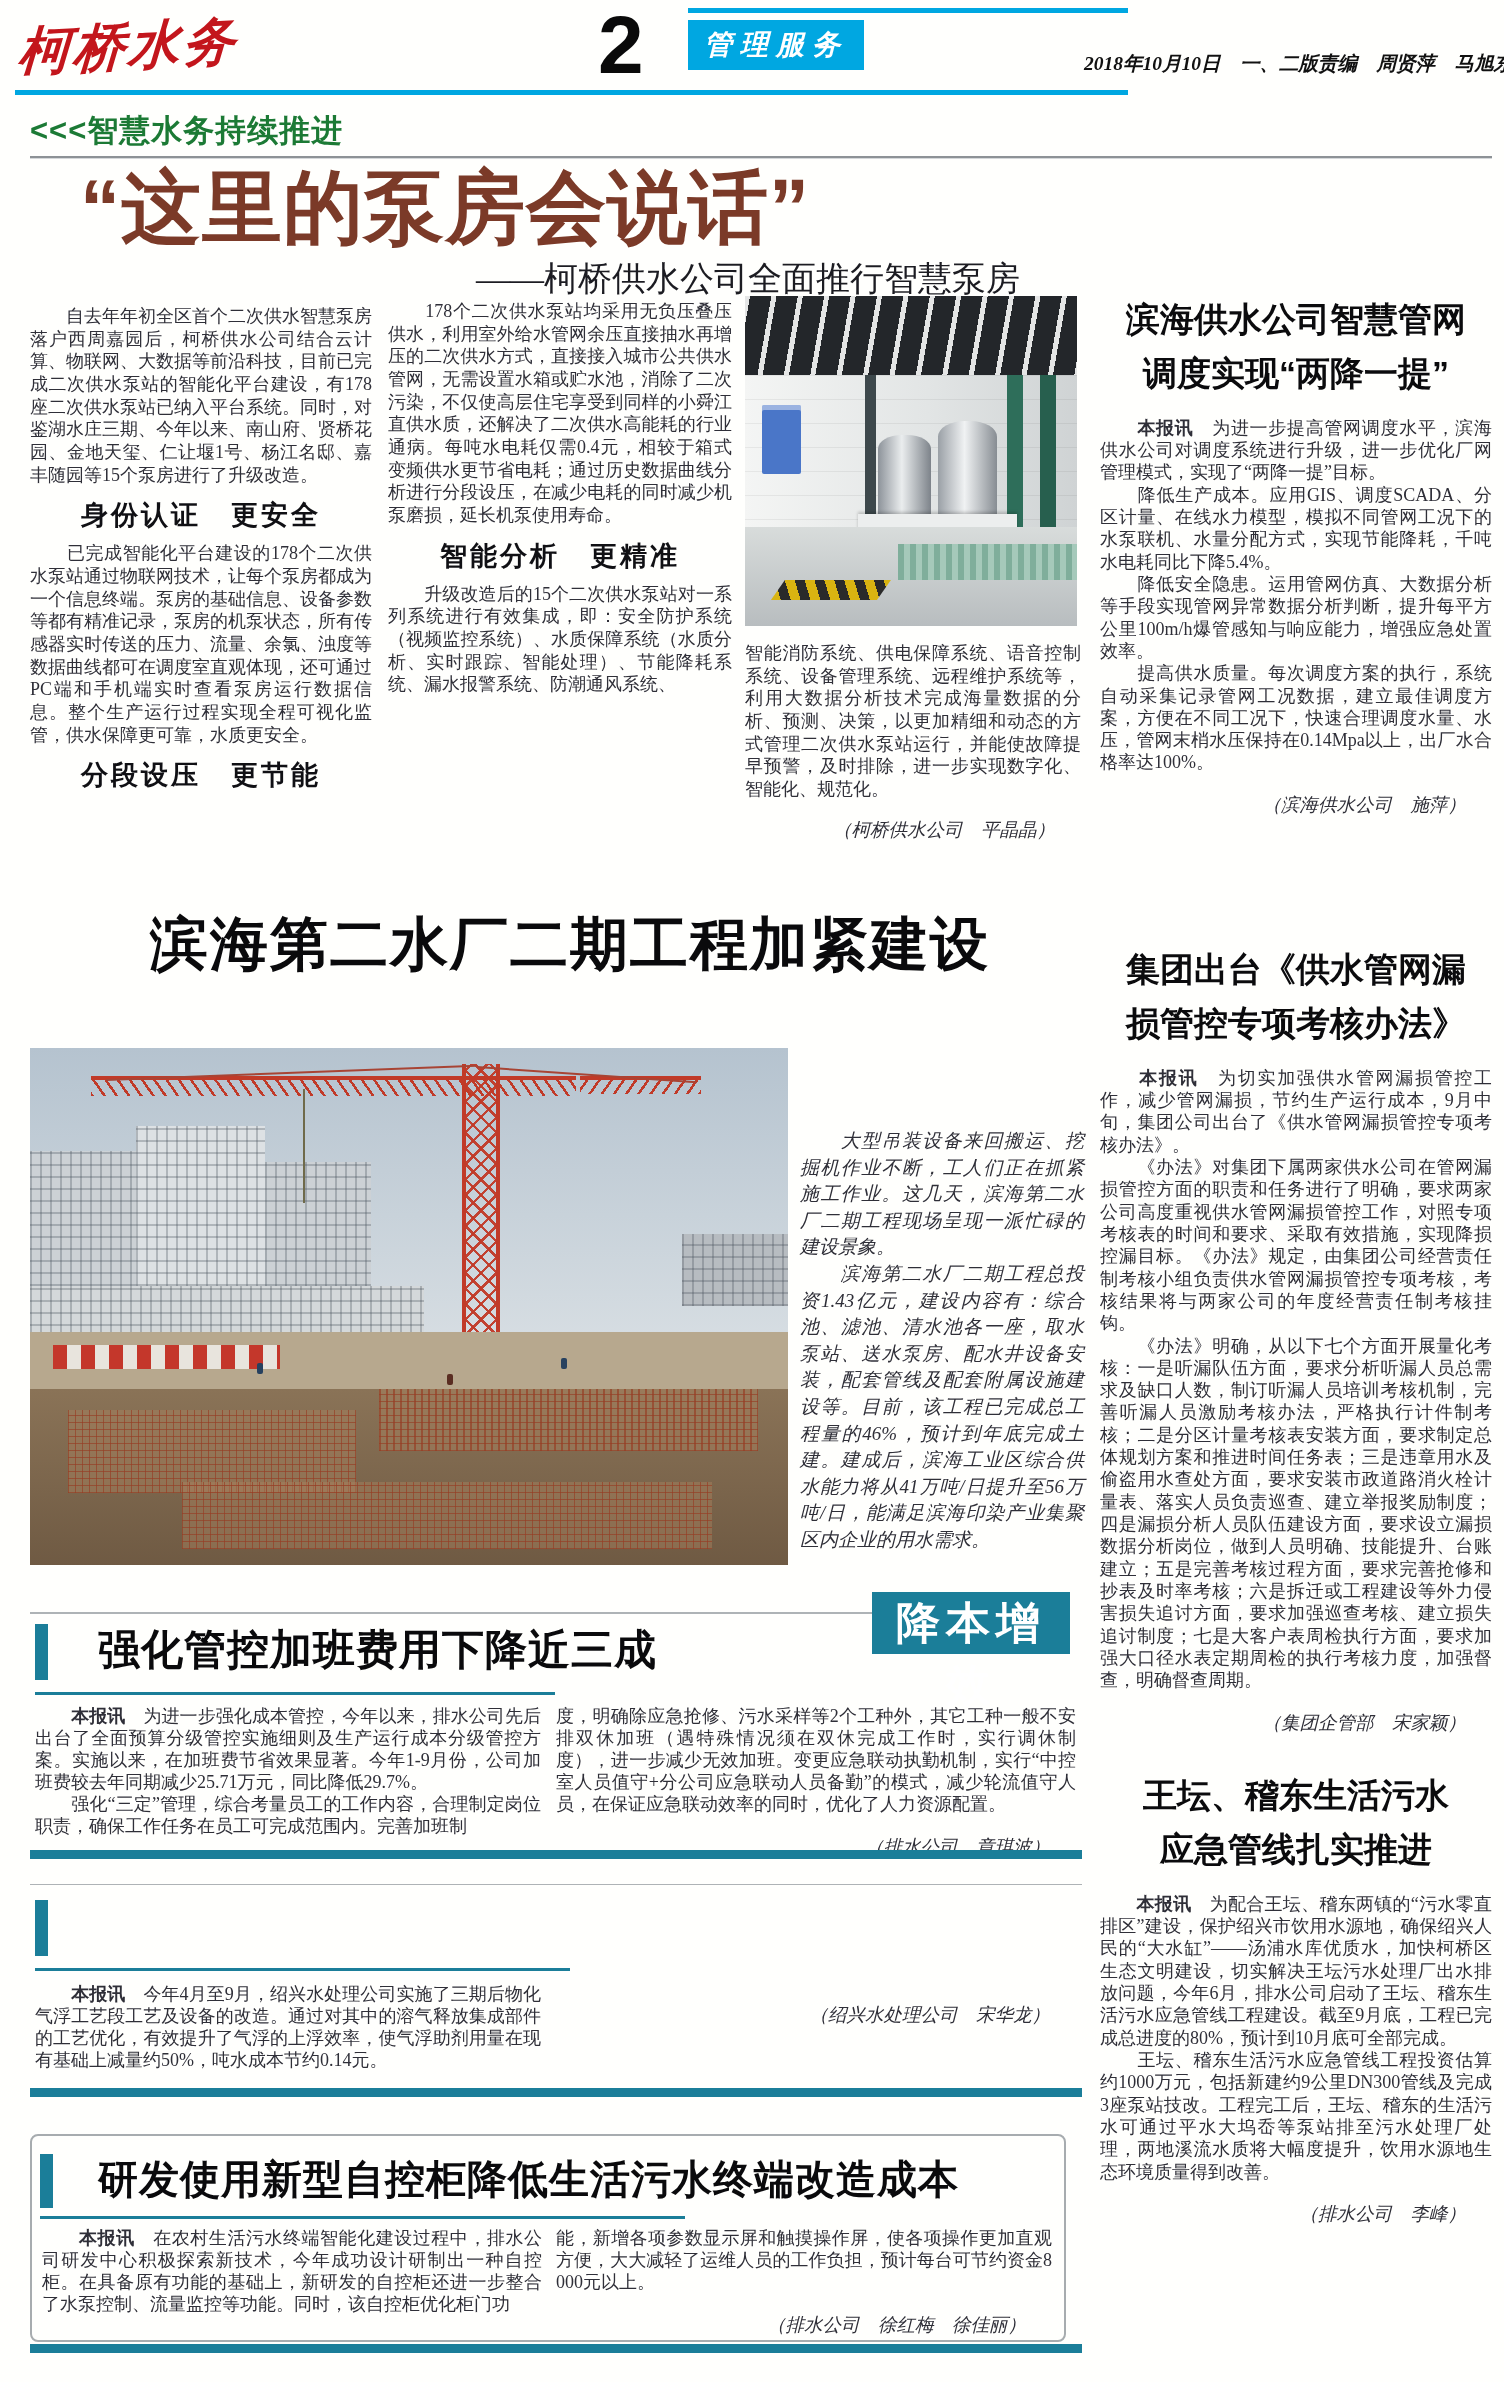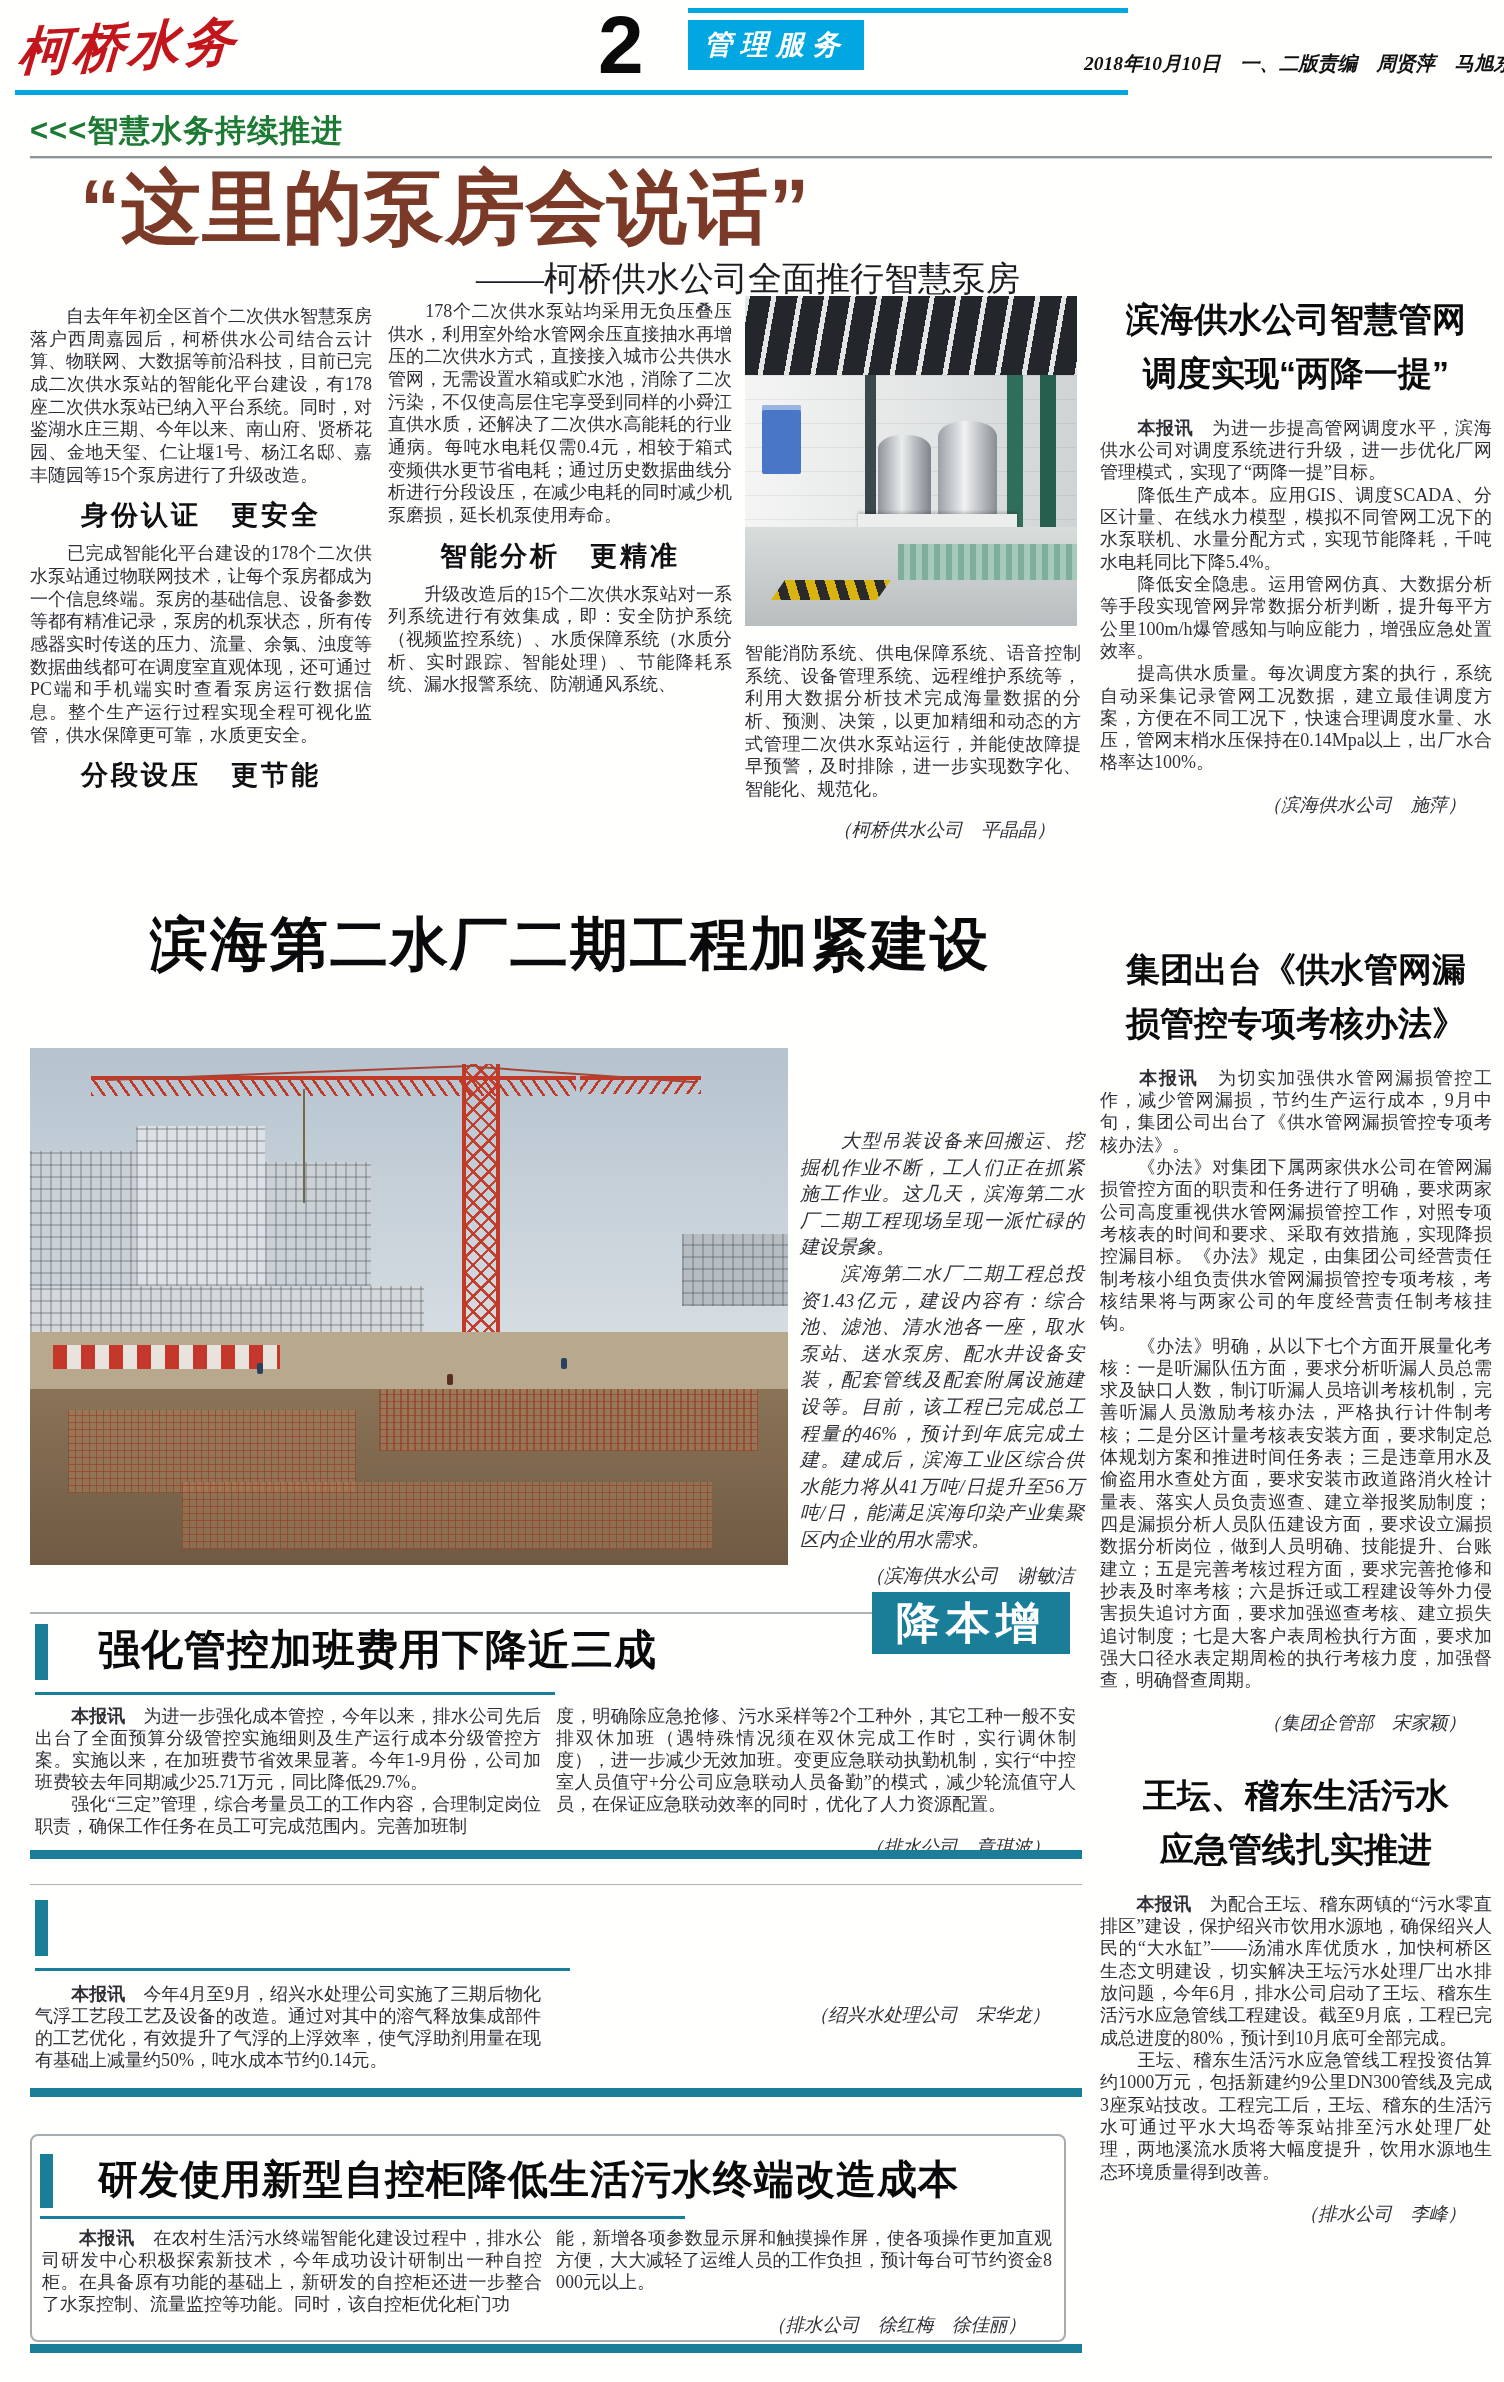--- a/index.html
+++ b/index.html
@@ -183,24 +183,20 @@
     <div class="abs p2-worker" style="left:30%;top:61%;background:#27415f;"></div>
     <div class="abs p2-worker" style="left:55%;top:63%;background:#5a2d22;"></div>
     <div class="abs p2-worker" style="left:70%;top:60%;background:#27415f;"></div>
   </div>
 
   <div class="abs" style="left:800px;top:1128px;width:284px;">
     <div class="story2-text">
         <p class="para">　　大型吊装设备来回搬运、挖掘机作业不断，工人们正在抓紧施工作业。这几天，滨海第二水厂二期工程现场呈现一派忙碌的建设景象。</p>
         <p class="para">　　滨海第二水厂二期工程总投资1.43亿元，建设内容有：综合池、滤池、清水池各一座，取水泵站、送水泵房、配水井设备安装，配套管线及配套附属设施建设等。目前，该工程已完成总工程量的46%，预计到年底完成土建。建成后，滨海工业区综合供水能力将从41万吨/日提升至56万吨/日，能满足滨海印染产业集聚区内企业的用水需求。</p>
       </div>
-    <div class="story2-byline" style="margin-top:8px;">
-        <p class="para">（滨海供水公司　谢敏洁</p>
-        <p class="para">摄并文）</p>
-      </div>
   </div>
 
   <div class="abs sb" style="left:1100px;top:942px;">
     <div class="sb-title">
         <p class="para">集团出台《供水管网漏</p>
         <p class="para">损管控专项考核办法》</p>
       </div>
     <div class="sb-body">
         <p class="para"><b class="lead">　　本报讯　</b>为切实加强供水管网漏损管控工作，减少管网漏损，节约生产运行成本，9月中旬，集团公司出台了《供水管网漏损管控专项考核办法》。</p>
         <p class="para">　　《办法》对集团下属两家供水公司在管网漏损管控方面的职责和任务进行了明确，要求两家公司高度重视供水管网漏损管控工作，对照专项考核表的时间和要求、采取有效措施，实现降损控漏目标。《办法》规定，由集团公司经营责任制考核小组负责供水管网漏损管控专项考核，考核结果将与两家公司的年度经营责任制考核挂钩。</p>

